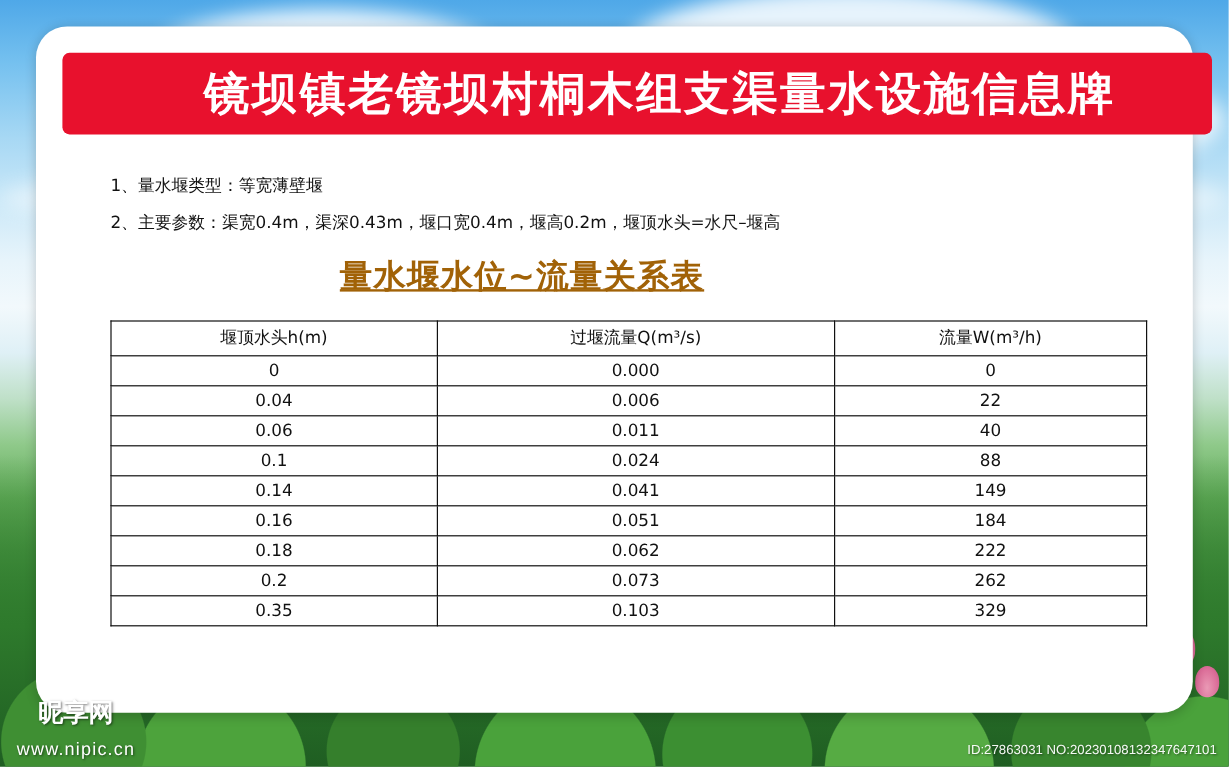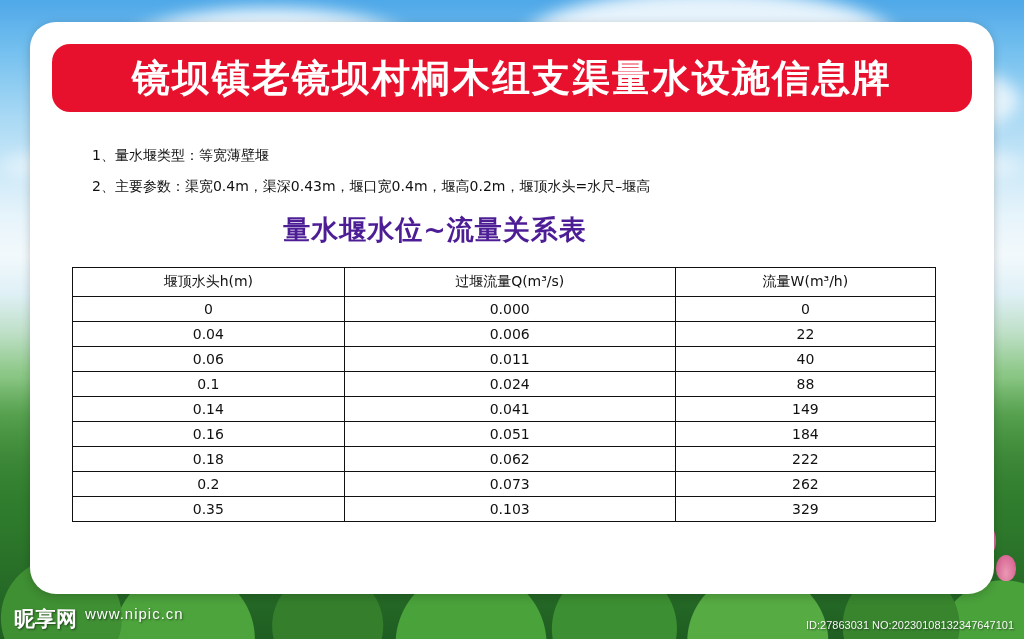--- a/index.html
+++ b/index.html
@@ -85,24 +85,25 @@
     border-radius: 26px;
     box-shadow: 0 2px 10px rgba(0,0,0,0.20);
   }
   .title-bar {
     position: absolute;
     left: 22px;
     top: 22px;
     width: 920px;
     height: 68px;
     background: #e8112d;
-    border-radius: 18px;
+    border-radius: 6px;
     display: flex;
     align-items: center;
     justify-content: center;
+    padding-left: 38px;
   }
   .title-text {
     color: #ffffff;
     font-size: 38px;
     font-weight: bold;
     letter-spacing: 2px;
     font-family: "DejaVu Sans", "Liberation Sans", sans-serif;
     white-space: nowrap;
   }
   .lines {
@@ -114,29 +115,30 @@
     font-size: 14px;
     line-height: 31px;
     font-family: "DejaVu Sans", "Liberation Sans", sans-serif;
   }
   .sub-title {
     position: absolute;
     top: 190px;
     left: 0;
     width: 810px;
     text-align: center;
-    color: #4c1d95;
+    color: #a16207;
     font-size: 27px;
     font-weight: bold;
     font-family: "DejaVu Sans", "Liberation Sans", sans-serif;
     letter-spacing: 1px;
+    text-decoration: underline;
   }
   table.data {
     position: absolute;
-    left: 42px;
+    left: 62px;
     top: 245px;
     width: 864px;
     border-collapse: collapse;
     font-size: 14px;
     font-family: "DejaVu Sans", "Liberation Sans", sans-serif;
   }
   table.data th, table.data td {
     border: 1px solid #111;
     text-align: center;
     height: 24px;
@@ -145,22 +147,23 @@
     font-weight: normal;
   }
   table.data th {
     height: 28px;
   }
   .watermark {
     position: absolute;
     left: 14px;
     bottom: 6px;
     display: flex;
-    align-items: flex-start;
+    align-items: center;
     gap: 8px;
+    flex-direction: column;
   }
   .wm-logo {
     color: #ffffff;
     font-size: 21px;
     font-weight: bold;
     text-shadow: 1px 1px 2px rgba(0,0,0,.5);
     font-family: "DejaVu Sans", "Liberation Sans", sans-serif;
   }
   .wm-url {
     color: #ffffff;

